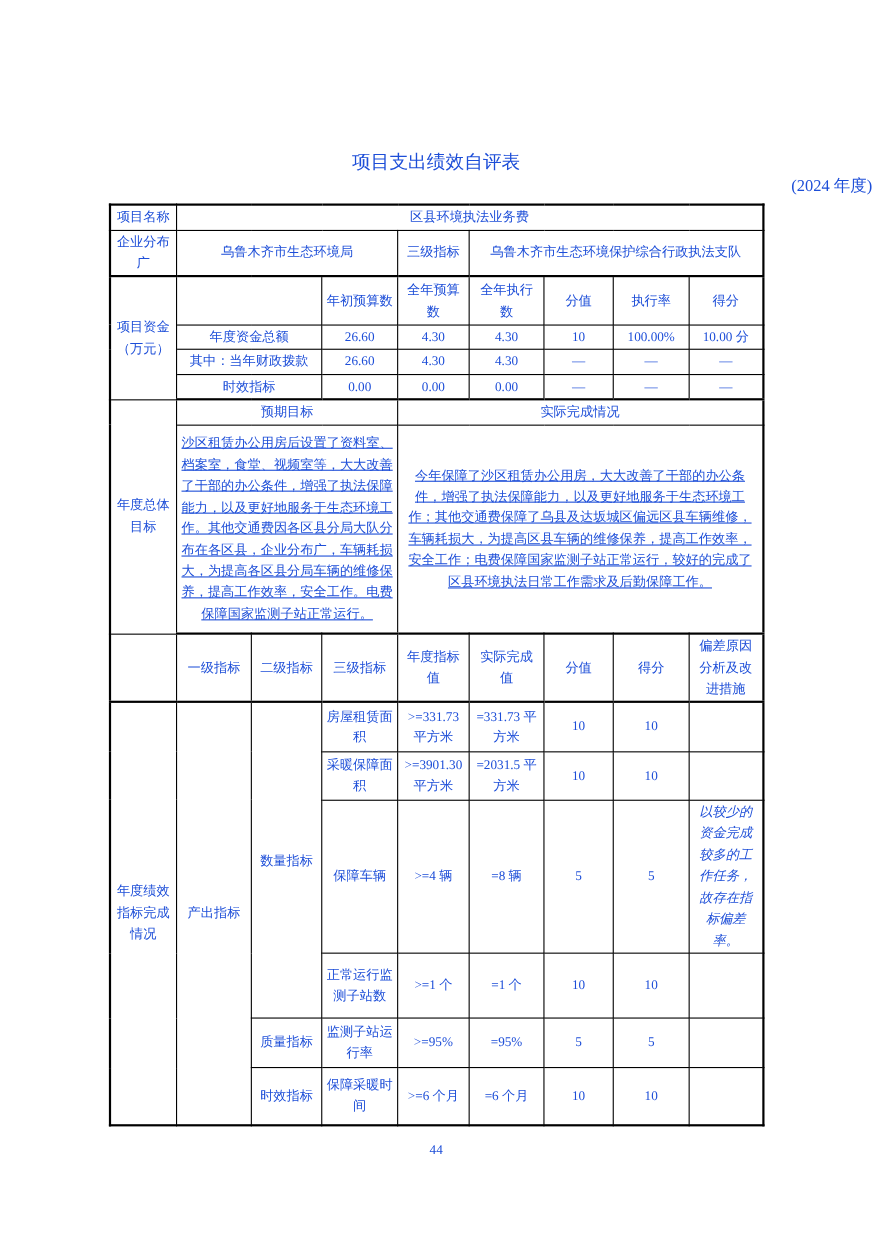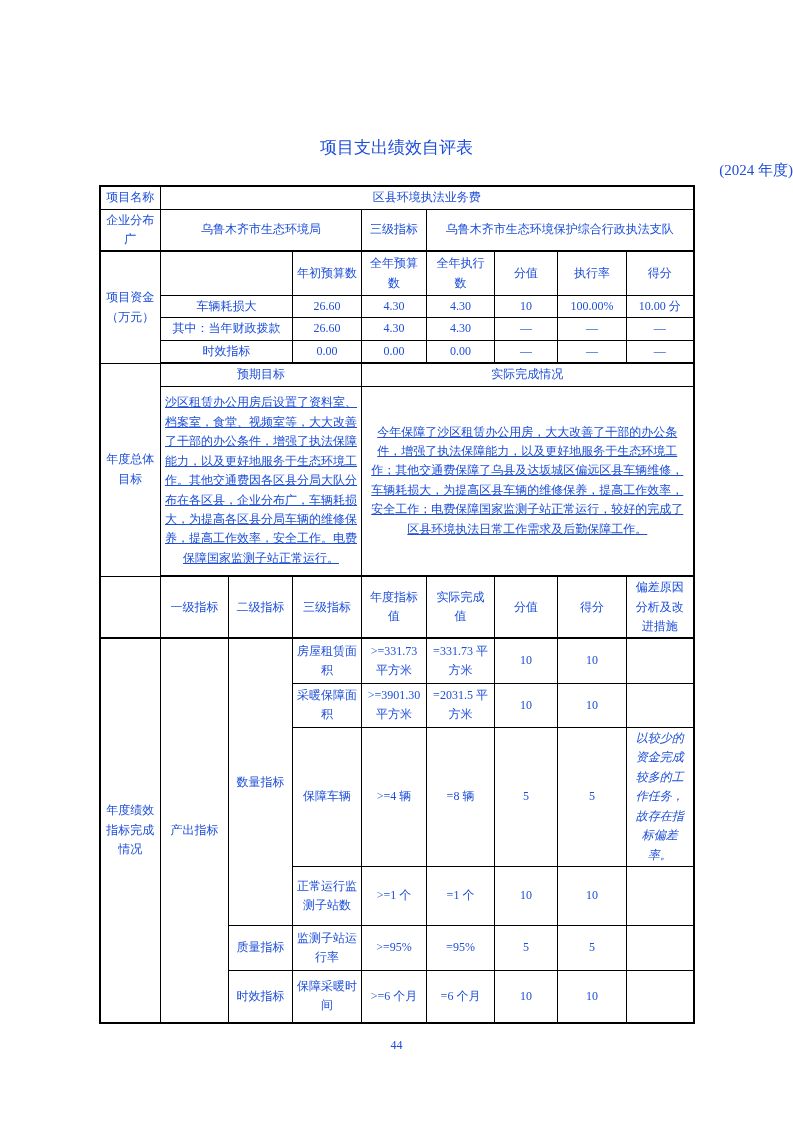--- a/index.html
+++ b/index.html
@@ -75,21 +75,21 @@
       <td colspan="2"></td>
       <td class="narrow">年初预算数</td>
       <td class="narrow">全年预算数</td>
       <td class="narrow">全年执行数</td>
       <td class="narrow">分值</td>
       <td class="narrow">执行率</td>
       <td class="narrow">得分</td>
     </tr>
 
     <tr style="height:21px">
-      <td colspan="2">车辆耗损大</td>
+      <td colspan="2">年度资金总额</td>
       <td>26.60</td>
       <td>4.30</td>
       <td>4.30</td>
       <td>10</td>
       <td>100.00%</td>
       <td>10.00 分</td>
     </tr>
 
     <tr style="height:21px">
       <td colspan="2">其中：当年财政拨款</td>

